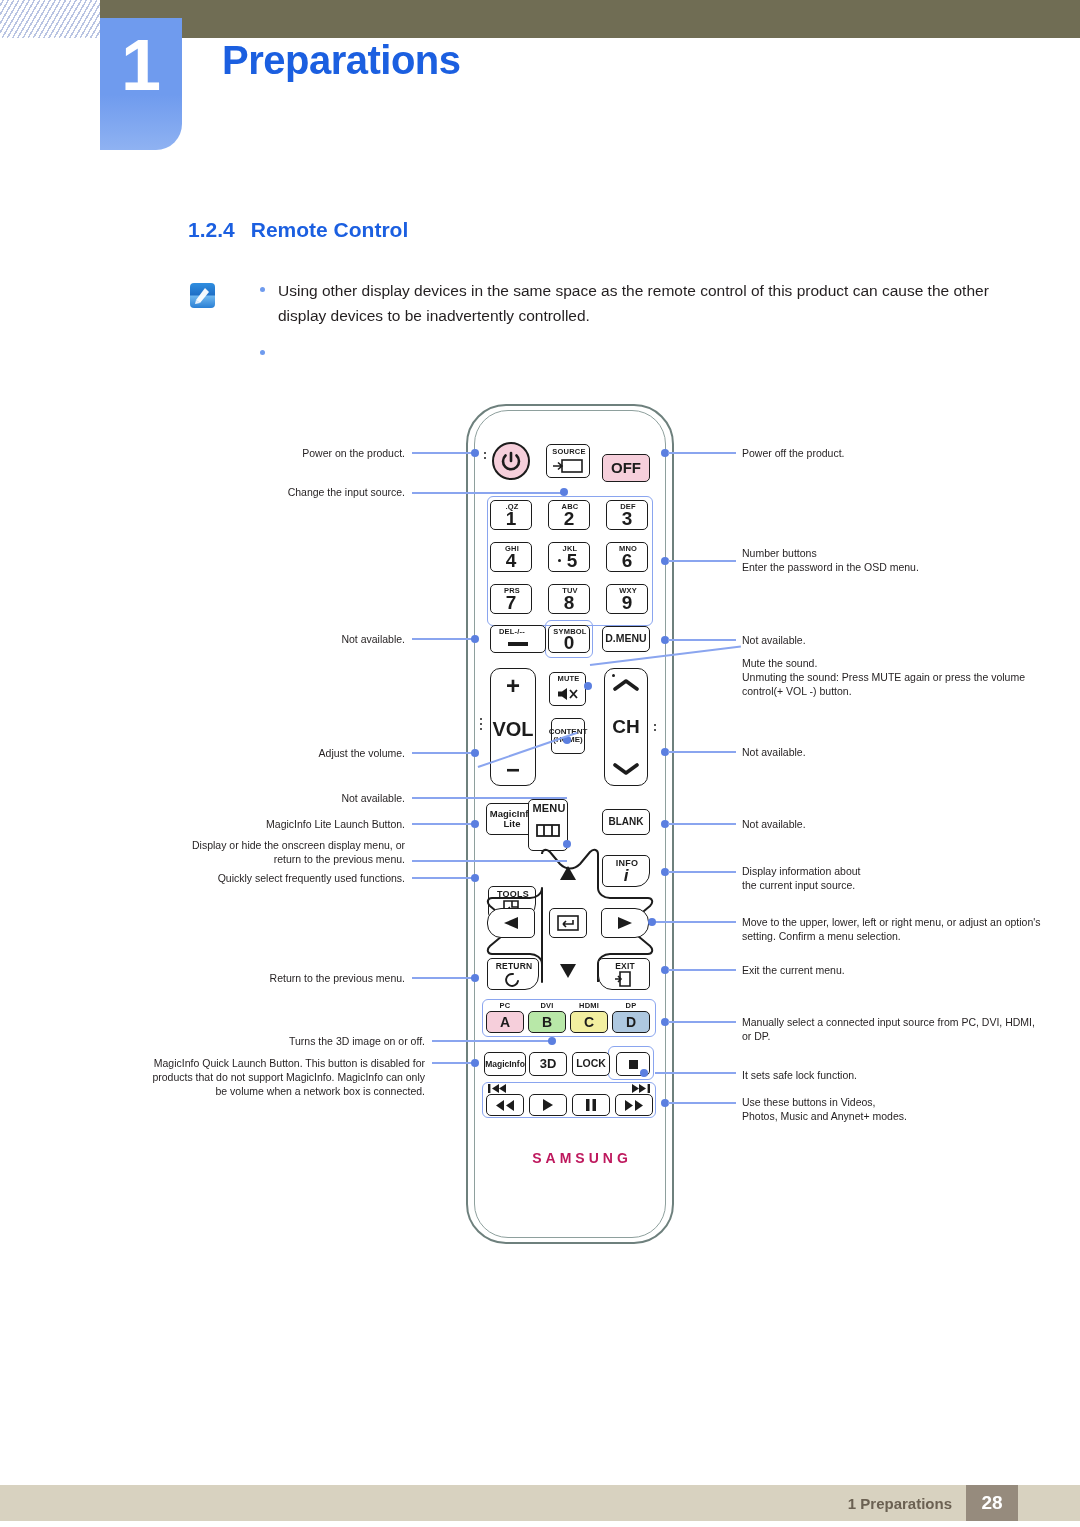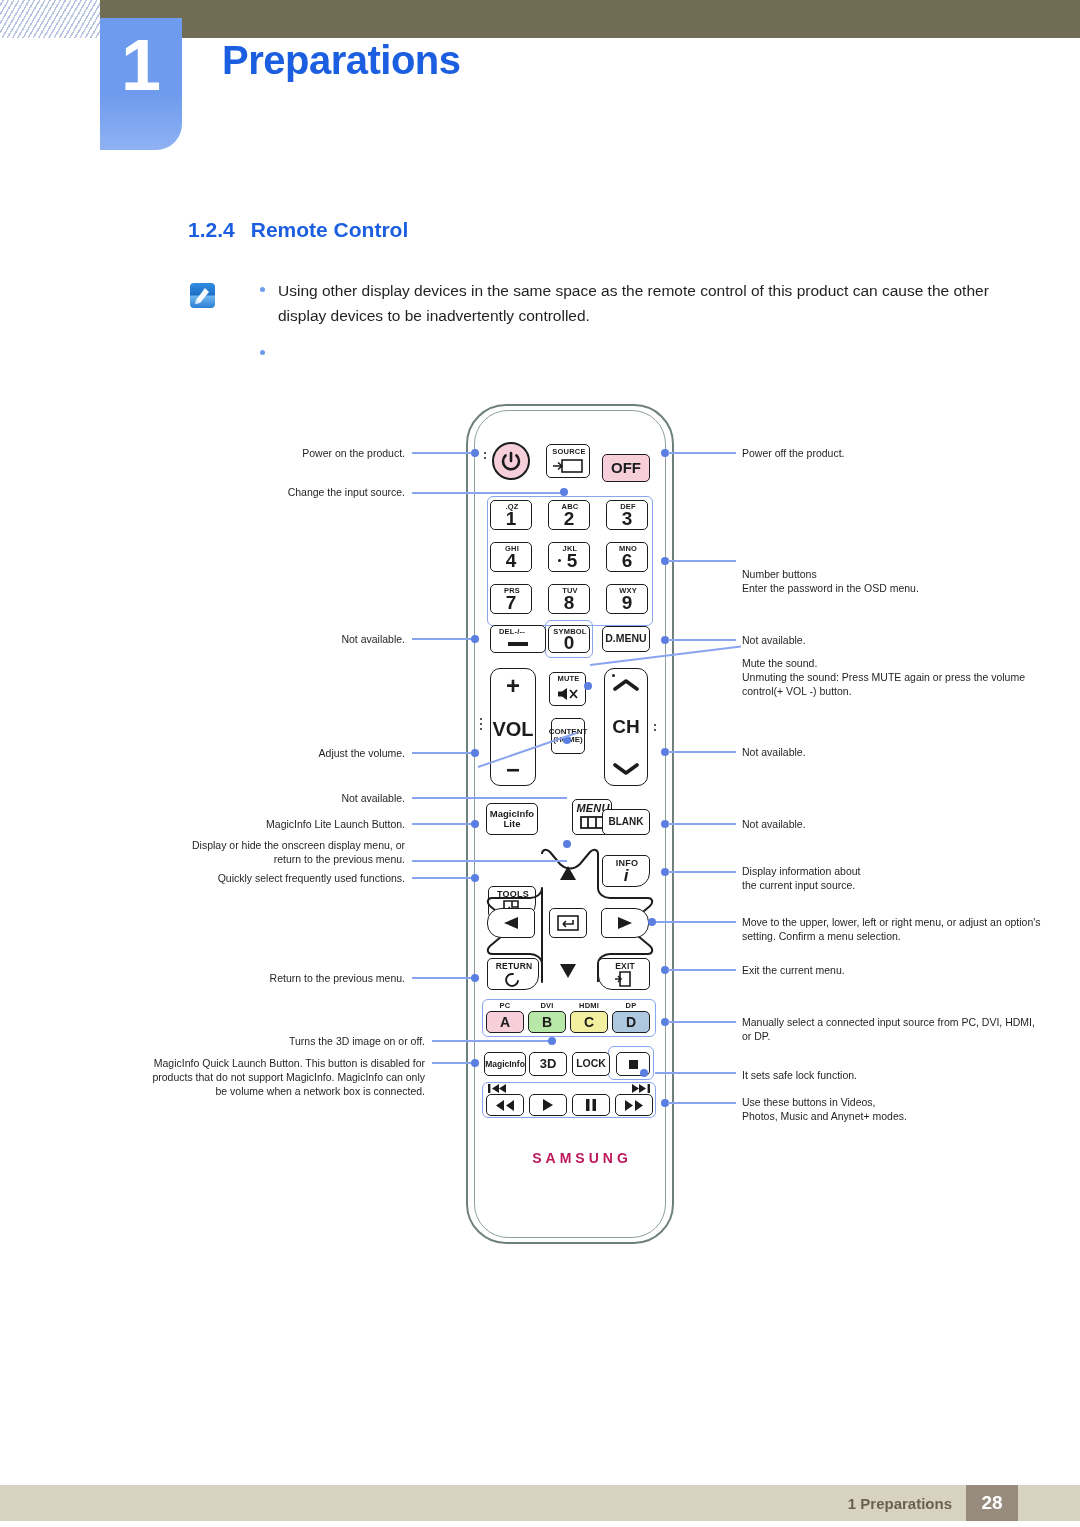--- a/index.html
+++ b/index.html
@@ -312,21 +312,21 @@
         <path d="M2 2 L13 10 L24 2" stroke="#1c1c1c" stroke-width="3.6" fill="none" stroke-linecap="round" stroke-linejoin="round"></path>
       </svg>
   </div>
   <span style="position:absolute;left:612px;top:674px;width:3px;height:3px;border-radius:50%;background:#1c1c1c;"></span>
 
   <div class="rc-btn" style="left:486px; top:803px; width:52px; height:32px; flex-direction:column; font-size:9.5px;">
     <span>MagicInfo</span>
     <span>Lite</span>
   </div>
 
-  <div class="rc-btn" style="left:572px; top:799px; width:40px; height:36px;font-style:italic;">
+  <div class="rc-btn" style="left:528px; top:799px; width:40px; height:52px;">
     <span class="rc-lbl" style="left:0; top:3px; width:40px; font-size:11px;">MENU</span>
     <svg width="24" height="13" viewBox="0 0 24 13" style="margin-top:11px;">
       <rect x="1" y="1" width="22" height="11" stroke="#1c1c1c" stroke-width="1.8" fill="none"></rect>
       <path d="M8 1 L8 12 M16 1 L16 12" stroke="#1c1c1c" stroke-width="1.8"></path>
     </svg>
   </div>
 
   <div class="rc-btn" style="left:602px; top:809px; width:48px; height:26px; font-size:10px;">BLANK</div>
 
   <div class="rc-btn" style="left:488px; top:855px; width:48px; height:32px; border-radius:5px 5px 14px 5px;margin-top:31px;">
@@ -496,21 +496,21 @@
   <div class="co-text right-al" style="left:150px; top:1056px; width:275px;">MagicInfo Quick Launch Button. This button is disabled for products that do not support MagicInfo. MagicInfo can only be volume when a network box is connected.</div>
   <div class="co-line" style="left:432px; top:1062px; width:42px;"></div>
   <div class="co-dot" style="left:471px; top:1059px;"></div>
 
   <div class="co-dot" style="left:661px; top:449px;"></div>
   <div class="co-line" style="left:668px; top:452px; width:68px;"></div>
   <div class="co-text" style="left:742px; top:446px; width:300px;">Power off the product.</div>
 
   <div class="co-dot" style="left:661px; top:557px;"></div>
   <div class="co-line" style="left:668px; top:560px; width:68px;"></div>
-  <div class="co-text" style="left:742px; top:567px; width:300px; white-space:pre-line;">Number buttons
+  <div class="co-text" style="left:742px; top:546px; width:300px; white-space:pre-line;">Number buttons
 Enter the password in the OSD menu.</div>
 
   <div class="co-dot" style="left:661px; top:636px;"></div>
   <div class="co-line" style="left:668px; top:639px; width:68px;"></div>
   <div class="co-text" style="left:742px; top:633px; width:300px;">Not available.</div>
 
   <div class="co-dot" style="left:584px; top:682px;"></div>
   <div class="co-line" style="left:590px; top:664px; width:152px; transform:rotate(-7deg); transform-origin:left center;"></div>
   <div class="co-text" style="left:742px; top:656px; width:310px; white-space:pre-line;">Mute the sound.
 Unmuting the sound: Press MUTE again or press the volume control(+ VOL -) button.</div>

